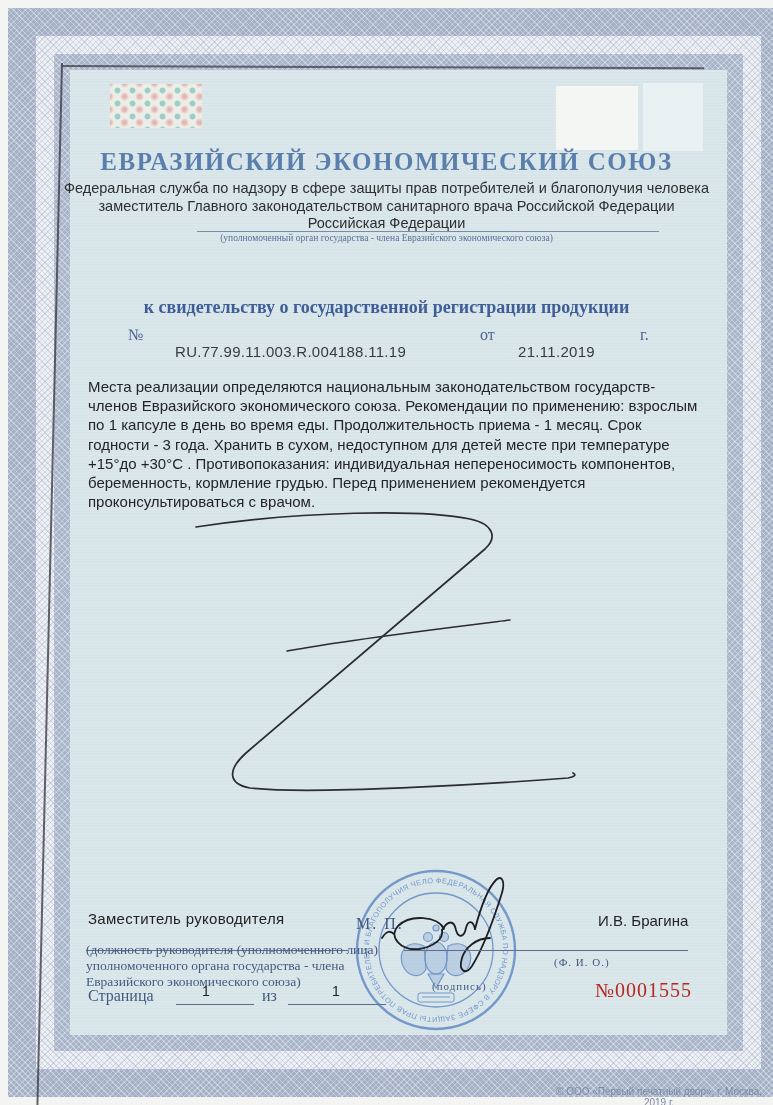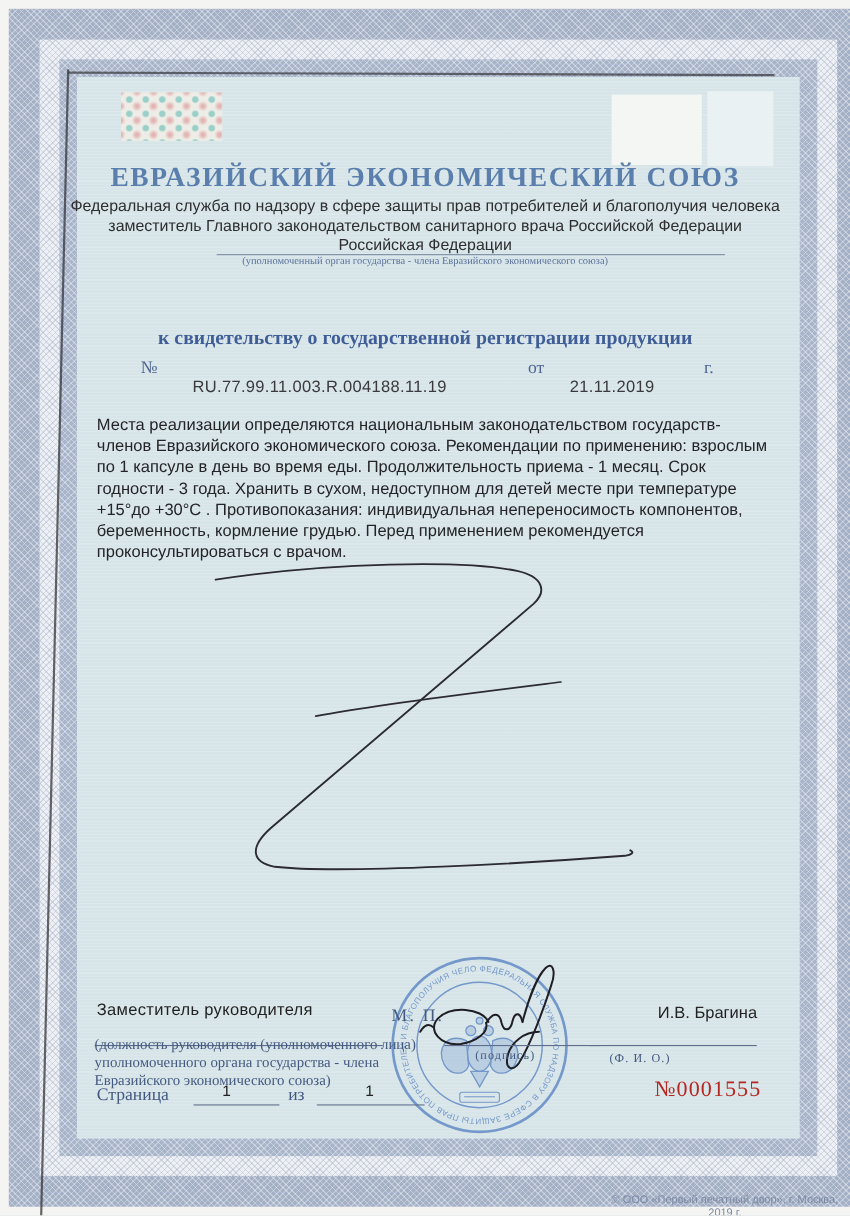--- a/index.html
+++ b/index.html
@@ -157,21 +157,21 @@
         <path d="M107 71 C 112 52 120 30 128 22 C 134 16 138 24 133 38 C 126 60 114 92 104 108 C 98 117 90 114 94 100 C 97 90 108 80 122 80"></path>
       </g>
     </svg>
 
     <div class="abs pos-title">Заместитель  руководителя</div>
     <div class="abs uline" style="left:86px; top:950px; width:262px;"></div>
     <div class="abs serif pos-caption">(должность руководителя (уполномоченного лица) уполномоченного органа государства - члена Евразийского экономического союза)</div>
 
     <div class="abs serif mp-label">М. П.</div>
     <div class="abs uline" style="left:404px; top:950px; width:142px;"></div>
-    <div class="abs serif sig-caption" style="top:954px;text-align:center;">(подпись)</div>
+    <div class="abs serif sig-caption" style="top:980px;text-align:center;">(подпись)</div>
 
     <div class="abs name-value">И.В. Брагина</div>
     <div class="abs uline" style="left:536px; top:950px; width:152px;"></div>
     <div class="abs serif name-caption" style="top:956px;">(Ф. И. О.)</div>
 
     <div class="abs serif pg-label" style="left:88px; top:987px;">Страница</div>
     <div class="abs pg-digit" style="left:202px; top:983px;">1</div>
     <div class="abs uline" style="left:176px; top:1004px; width:78px;"></div>
     <div class="abs serif pg-label" style="left:262px; top:987px;">из</div>
     <div class="abs pg-digit" style="left:332px; top:983px;">1</div>

